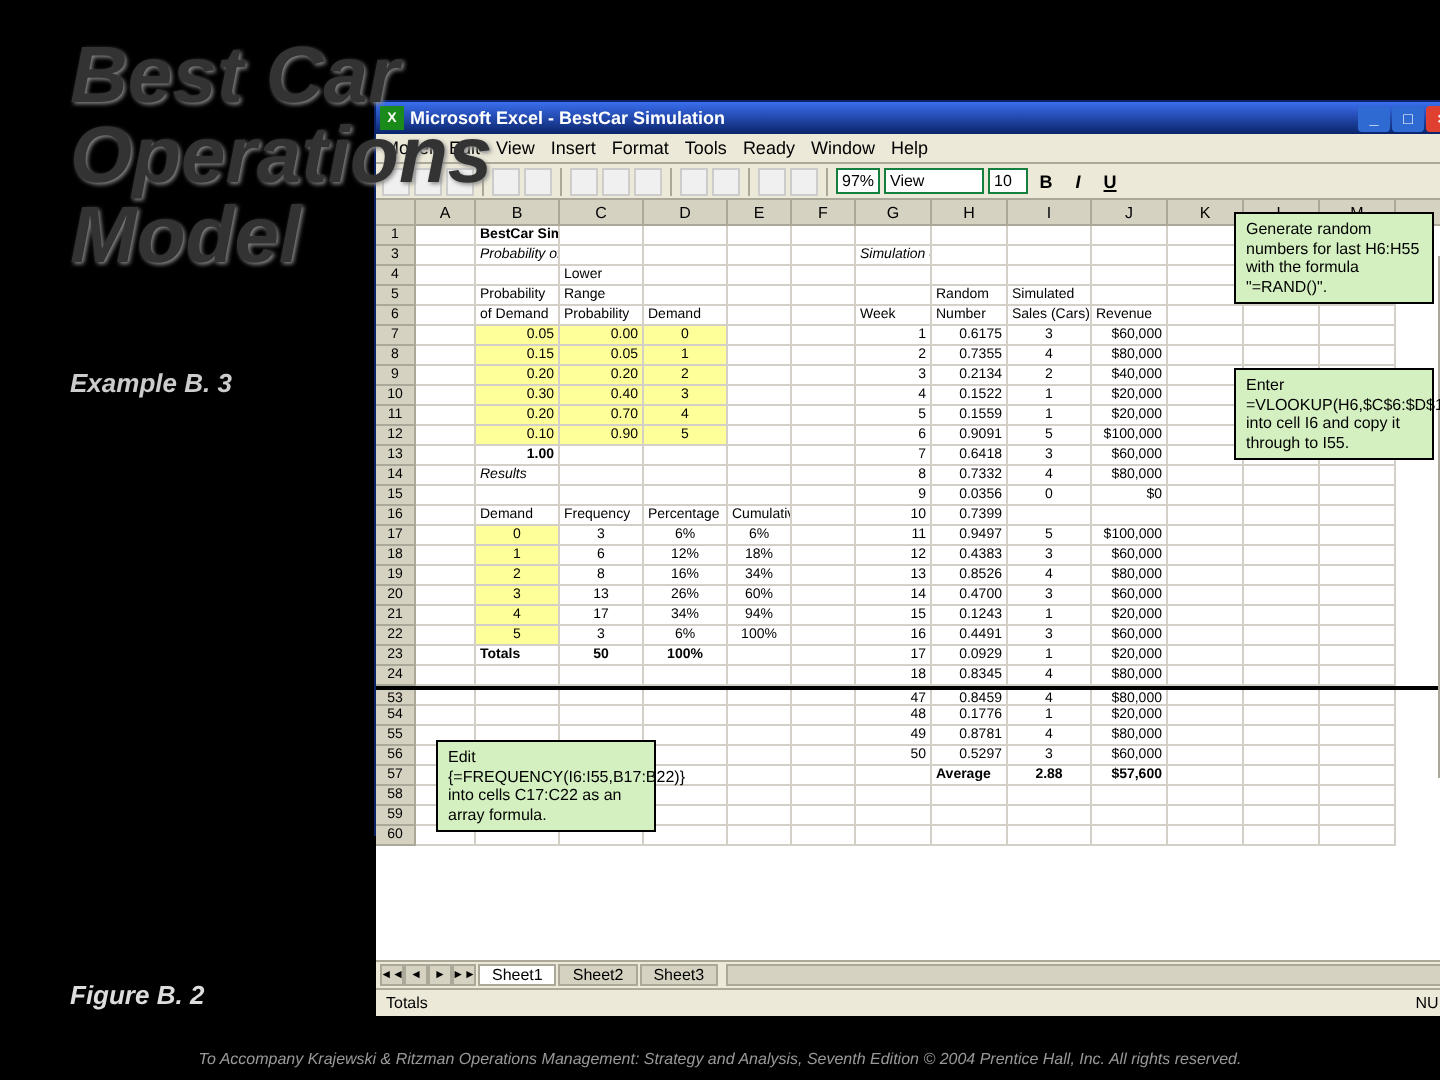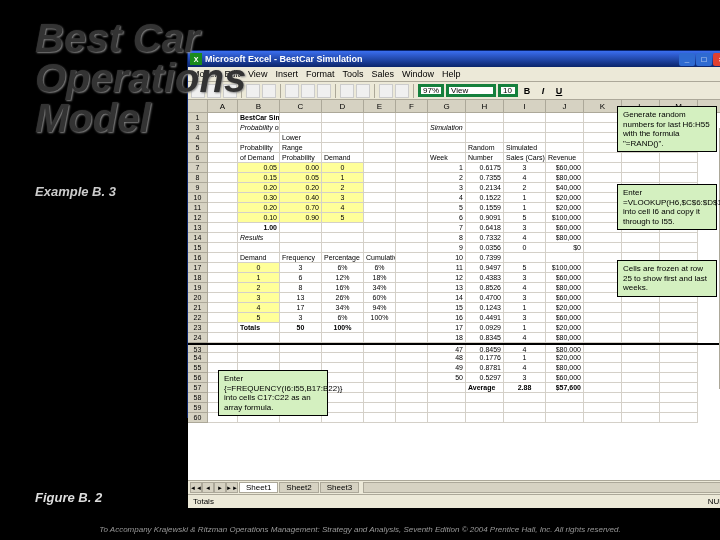--- a/index.html
+++ b/index.html
@@ -20,21 +20,21 @@
   .win-min { background: #2e6ad1; }
   .win-max { background: #2e6ad1; }
   .win-close { background: #e04030; }
   
   .menubar { height: 15px; background: #ece9d8; display: flex; align-items: center; padding: 0 4px; gap: 8px; border-bottom: 1px solid #aca899; font-size: 9px; }
   .menu-item { cursor: default; }
   
   .toolbar { height: 18px; background: #ece9d8; border-bottom: 1px solid #aca899; display: flex; align-items: center; padding: 0 3px; gap: 2px; }
   .tb-icon { width: 14px; height: 14px; background: #f0f0f0; border: 1px solid #ccc; }
   .tb-sep { width: 1px; height: 14px; background: #aca899; margin: 0 2px; }
-  .tb-dropdown { font-size: 8px; padding: 0 2px; border: 3px solid #15803d; background: #fff; height: 13px; display: flex; align-items: center; }
+  .tb-dropdown { font-size: 8px; padding: 0 2px; border: 1px solid #15803d; background: #fff; height: 13px; display: flex; align-items: center; }
   .fmt-btn { width: 14px; height: 14px; display: flex; align-items: center; justify-content: center; font-size: 9px; font-weight: bold; }
   
   .formula-bar { height: 15px; background: #ece9d8; border-bottom: 1px solid #aca899; display: flex; align-items: center; padding: 0 3px; gap: 3px; }
   .name-box { width: 60px; height: 12px; background: #fff; border: 1px solid #7b9ebd; font-size: 8px; padding: 0 2px; display: flex; align-items: center; }
   .fx-label { font-size: 8px; font-style: italic; color: #555; }
   .formula-input { flex: 1; height: 12px; background: #fff; border: 1px solid #7b9ebd; font-size: 8px; padding: 0 2px; display: flex; align-items: center; }
   
   .grid-area { position: relative; background: #fff; height: 380px; overflow: hidden; }
   .col-headers { display: flex; background: #d6d2c2; height: 13px; border-bottom: 1px solid #aca899; }
   .corner { width: 20px; border-right: 1px solid #aca899; background: #d6d2c2; }
@@ -83,21 +83,21 @@
     </div>
   </div>
 
   <div class="menubar" id="menubar">
       <span class="menu-item">Model</span>
       <span class="menu-item">Edit</span>
       <span class="menu-item">View</span>
       <span class="menu-item">Insert</span>
       <span class="menu-item">Format</span>
       <span class="menu-item">Tools</span>
-      <span class="menu-item">Sales</span>
+      <span class="menu-item">Ready</span>
       <span class="menu-item">Window</span>
       <span class="menu-item">Help</span>
     </div>
 
   <div class="toolbar">
     <div class="tb-icon"></div>
     <div class="tb-icon"></div>
     <div class="tb-icon"></div>
     <div class="tb-sep"></div>
     <div class="tb-icon"></div>
@@ -635,22 +635,21 @@
           <div class="cell" style="width: 42px;"></div>
           <div class="cell" style="width: 38px;"></div>
           <div class="cell" style="width: 38px;"></div>
           <div class="cell" style="width: 38px;"></div>
           <div class="cell" style="width: 38px;"></div>
         </div>
       </div>
 
     <div class="callout" style="top:6px; right:14px; width:100px;">Generate random numbers for last H6:H55 with the formula "=RAND()".</div>
     <div class="callout" style="top:84px; right:14px; width:100px;">Enter =VLOOKUP(H6,$C$6:$D$11,2) into cell I6 and copy it through to I55.</div>
-    <div class="callout" style="top:160px; right:14px; width:100px;">Cells are frozen at row 25 to show first and last weeks.</div>
-    <div class="callout" style="top:270px; left:30px; width:110px;">Enter {=FREQUENCY(I6:I55,B17:B22)} into cells C17:C22 as an array formula.</div>
+    <div class="callout" style="top:270px; left:30px; width:110px;">Edit {=FREQUENCY(I6:I55,B17:B22)} into cells C17:C22 as an array formula.</div>
   </div>
 
   <div class="scrollbar-v">
     <div class="scroll-thumb"></div>
   </div>
 
   <div class="sheet-tabs" id="sheet-tabs">
       <div class="nav-btn">◄◄</div>
       <div class="nav-btn">◄</div>
       <div class="nav-btn">►</div>

